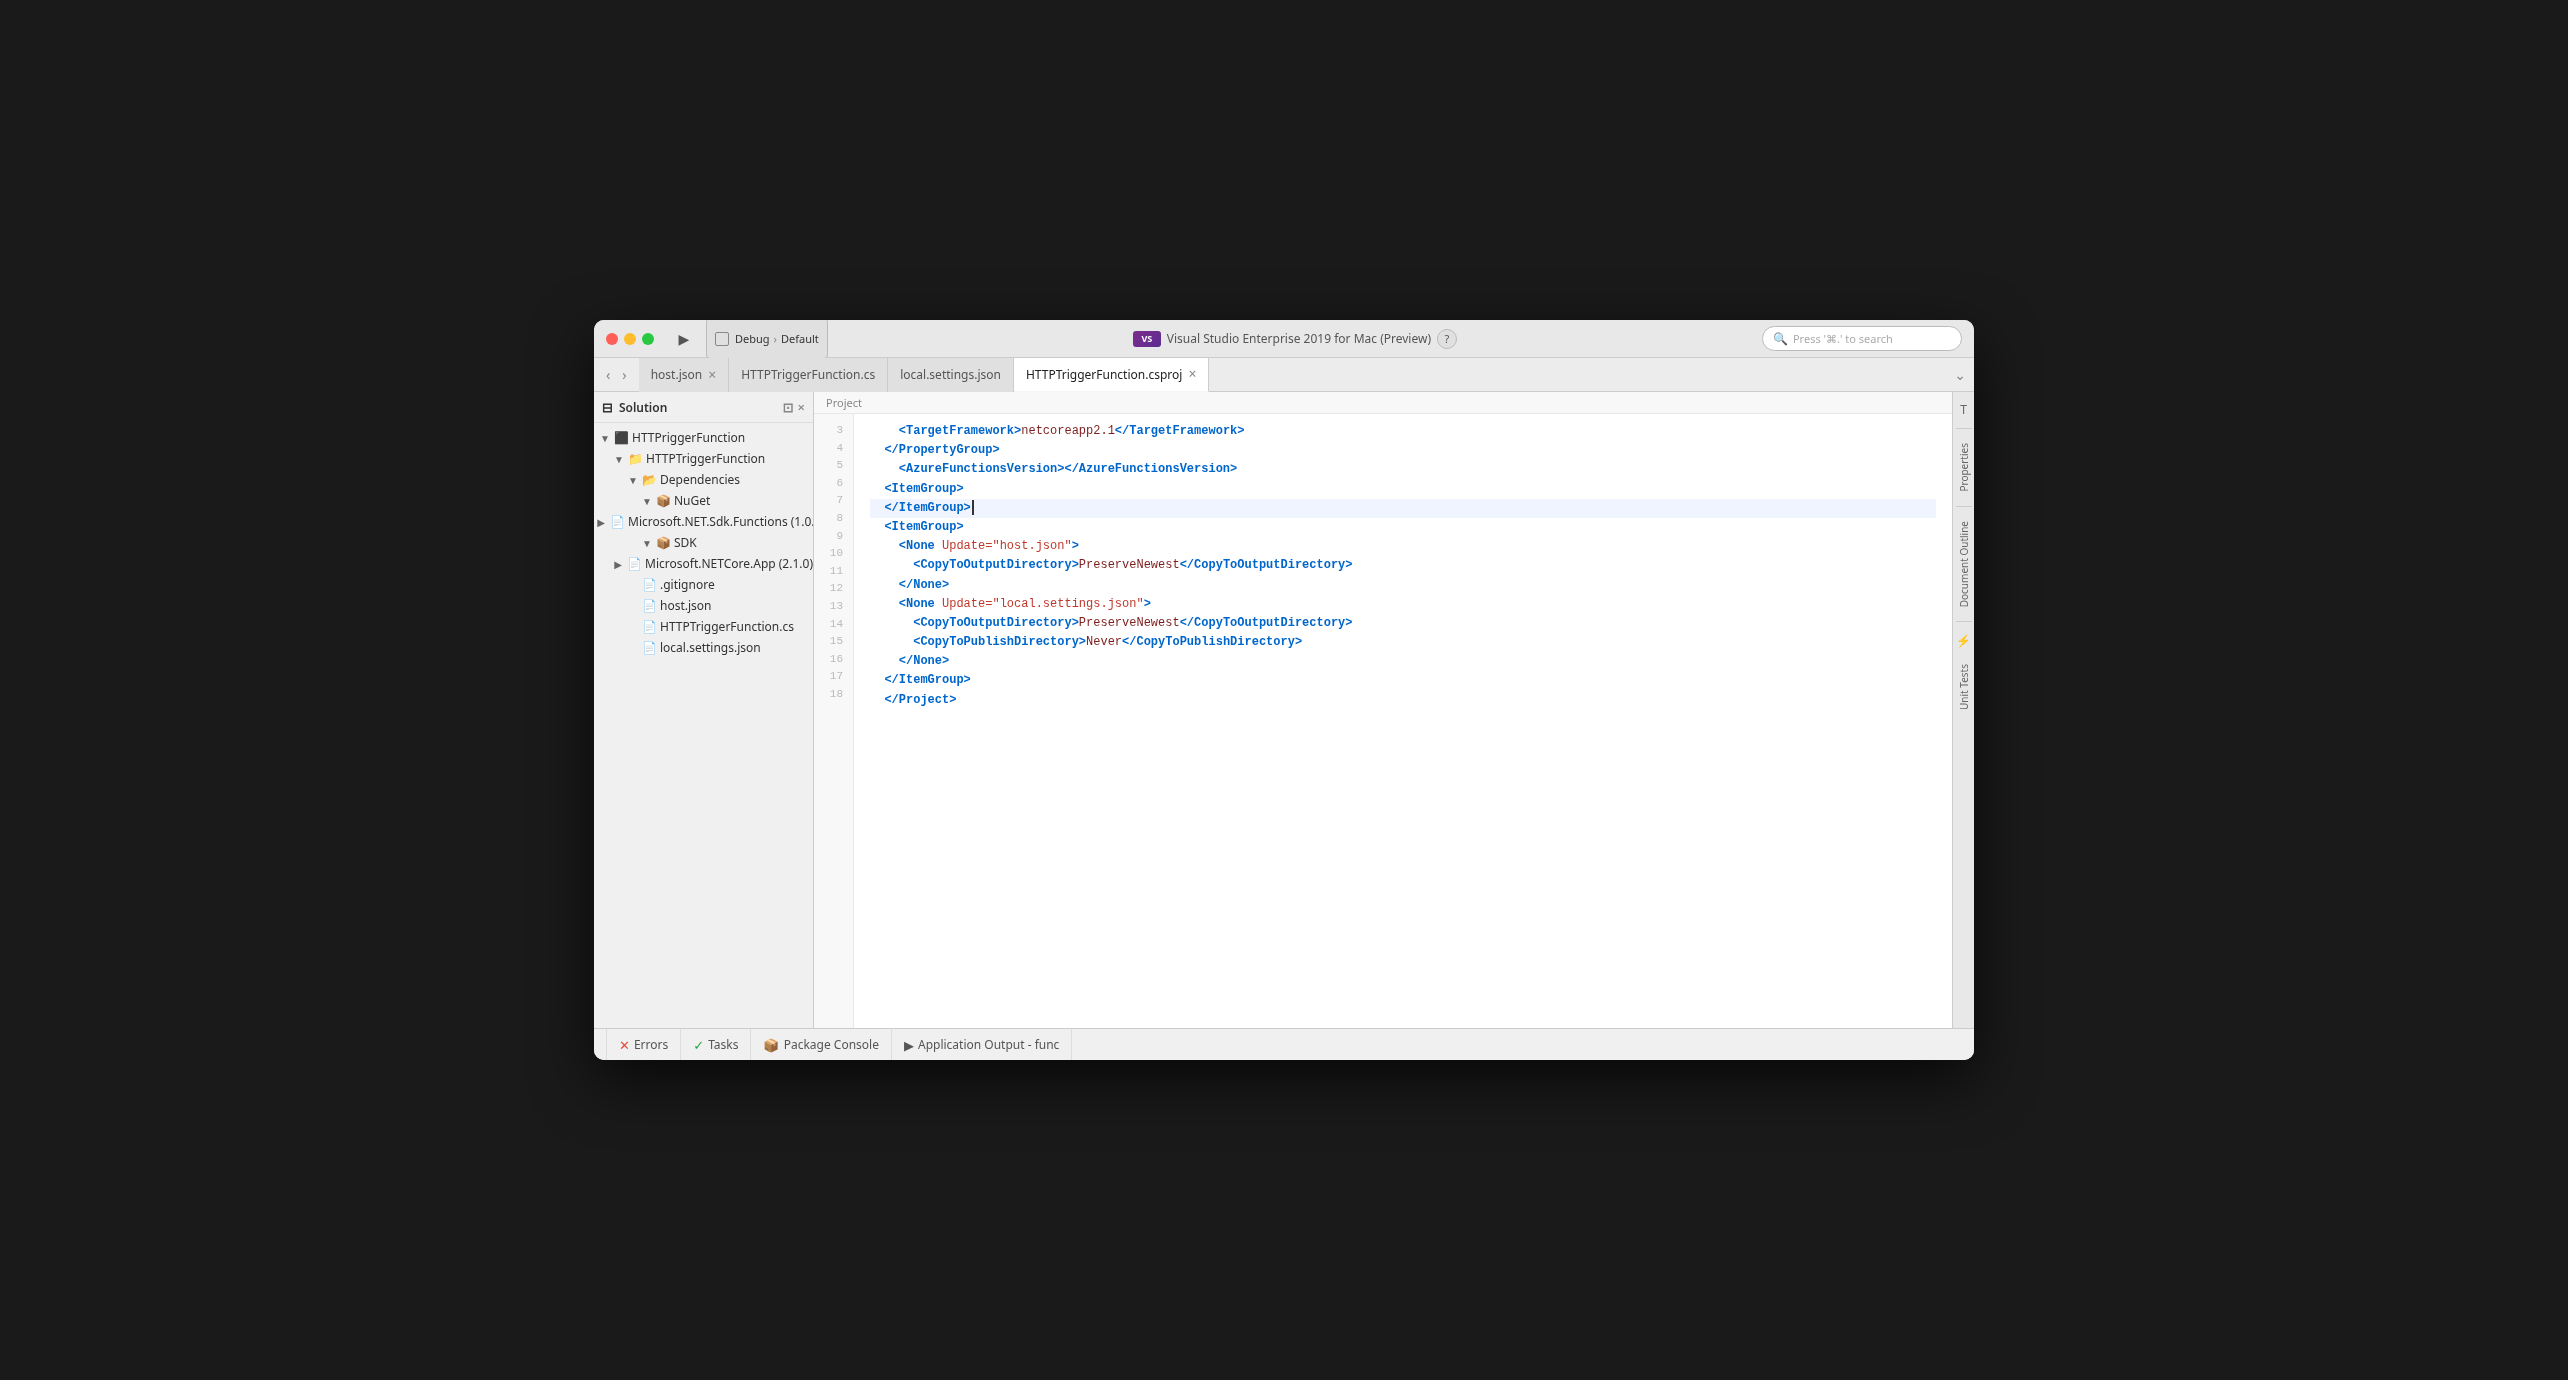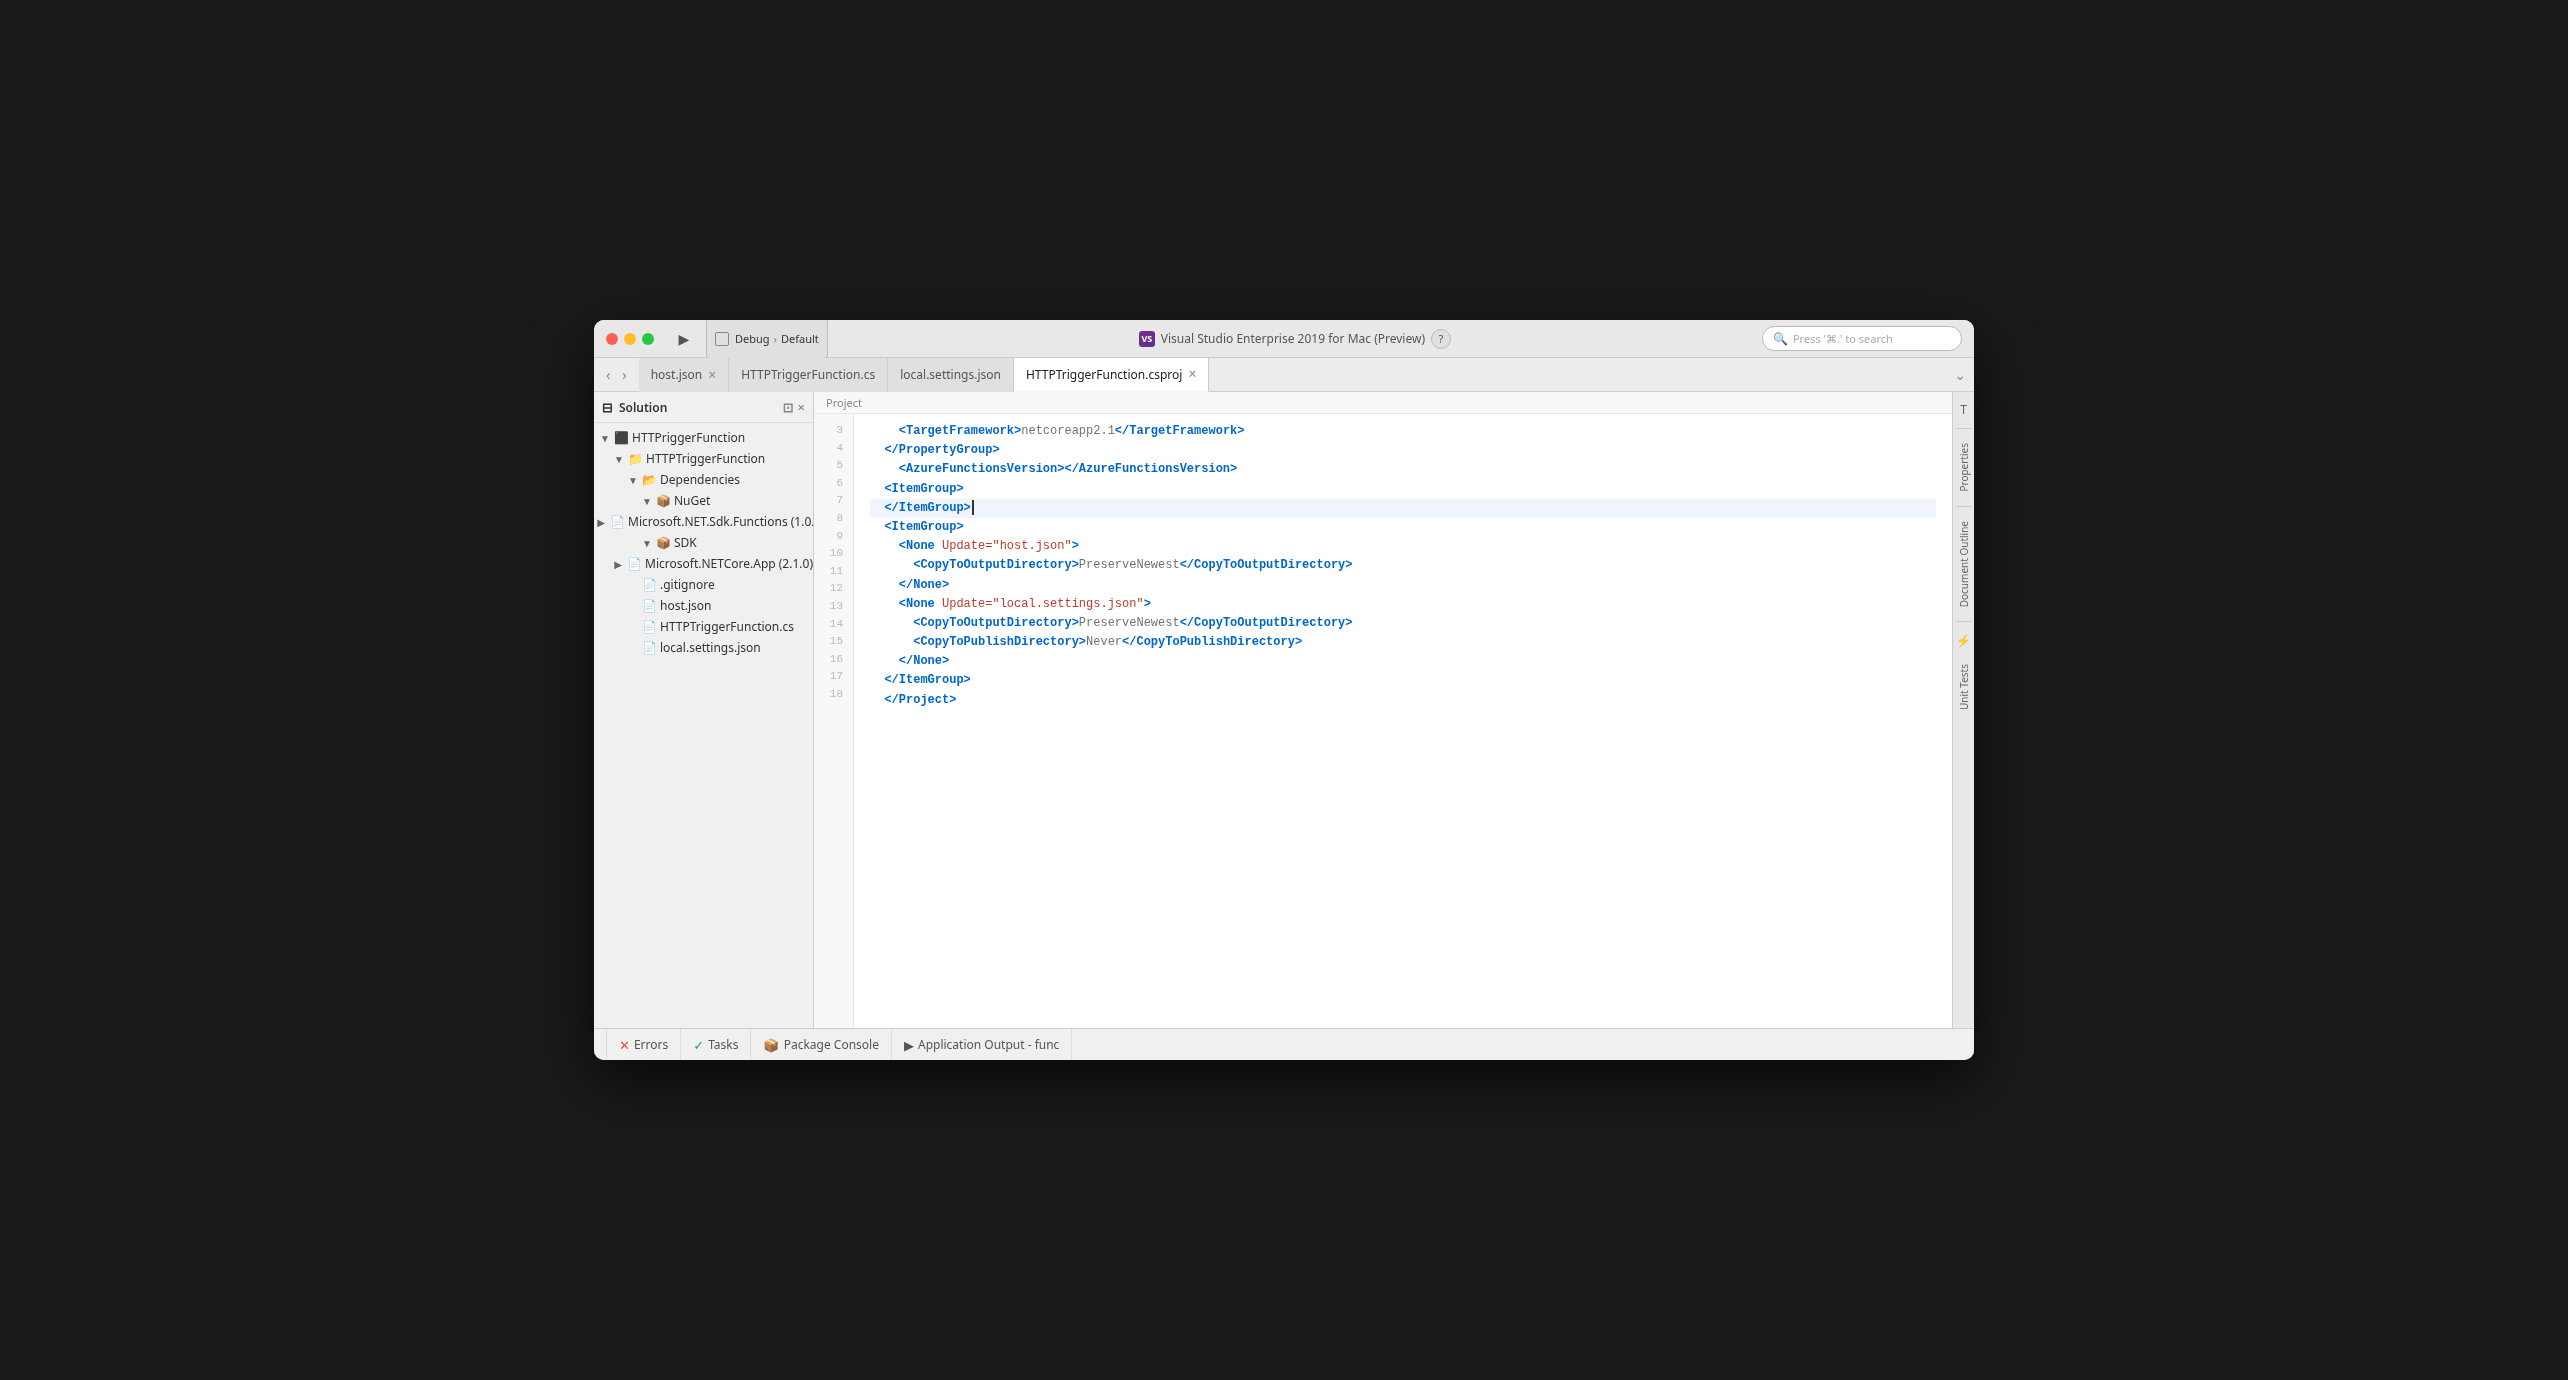--- a/index.html
+++ b/index.html
@@ -83,21 +83,21 @@
     .titlebar-center {
       flex: 1;
       display: flex;
       align-items: center;
       justify-content: center;
       gap: 6px;
       font-size: 12px;
       color: #555;
     }
     .vs-logo {
-      width: 16px;
+      width: 28px;
       height: 16px;
       background: linear-gradient(135deg, #7b2d8b, #5c2d91);
       border-radius: 3px;
       display: flex;
       align-items: center;
       justify-content: center;
       color: white;
       font-size: 9px;
       font-weight: bold;
     }
@@ -291,21 +291,21 @@
     .code-line {
       white-space: pre;
       line-height: 1.6;
       min-height: 1.6em;
     }
     .code-line.cursor-line { background: #f0f4ff; }
     
     .xml-tag { color: #0066cc; font-weight: bold; }
     .xml-attr { color: #c0392b; }
     .xml-string { color: #c0392b; }
-    .xml-text { color: #737373; }
+    .xml-text { color: #7f1d1d; }
     
     .right-sidebar {
       width: 22px;
       background: #e8e8e8;
       border-left: 1px solid #ccc;
       display: flex;
       flex-direction: column;
       align-items: center;
       padding: 4px 0;
       gap: 2px;

